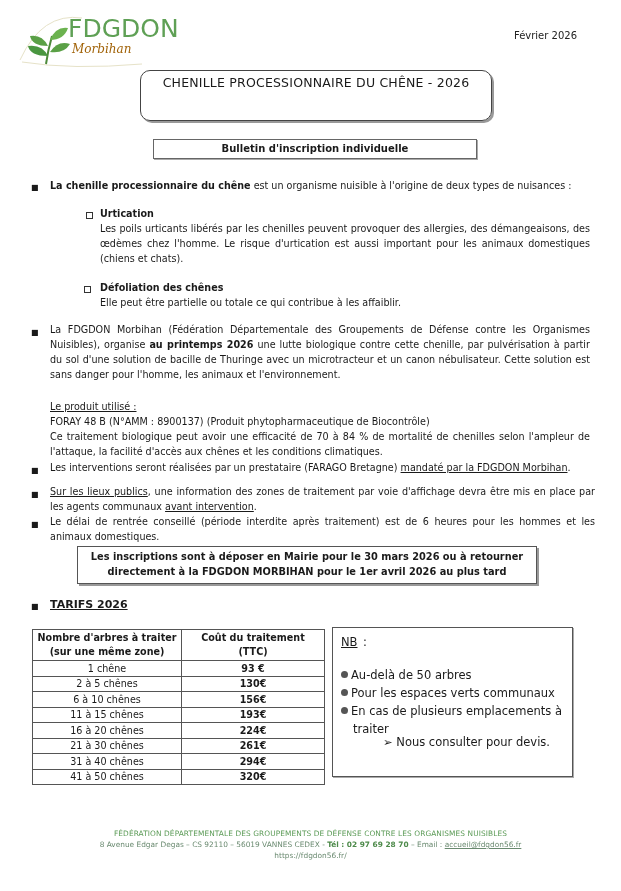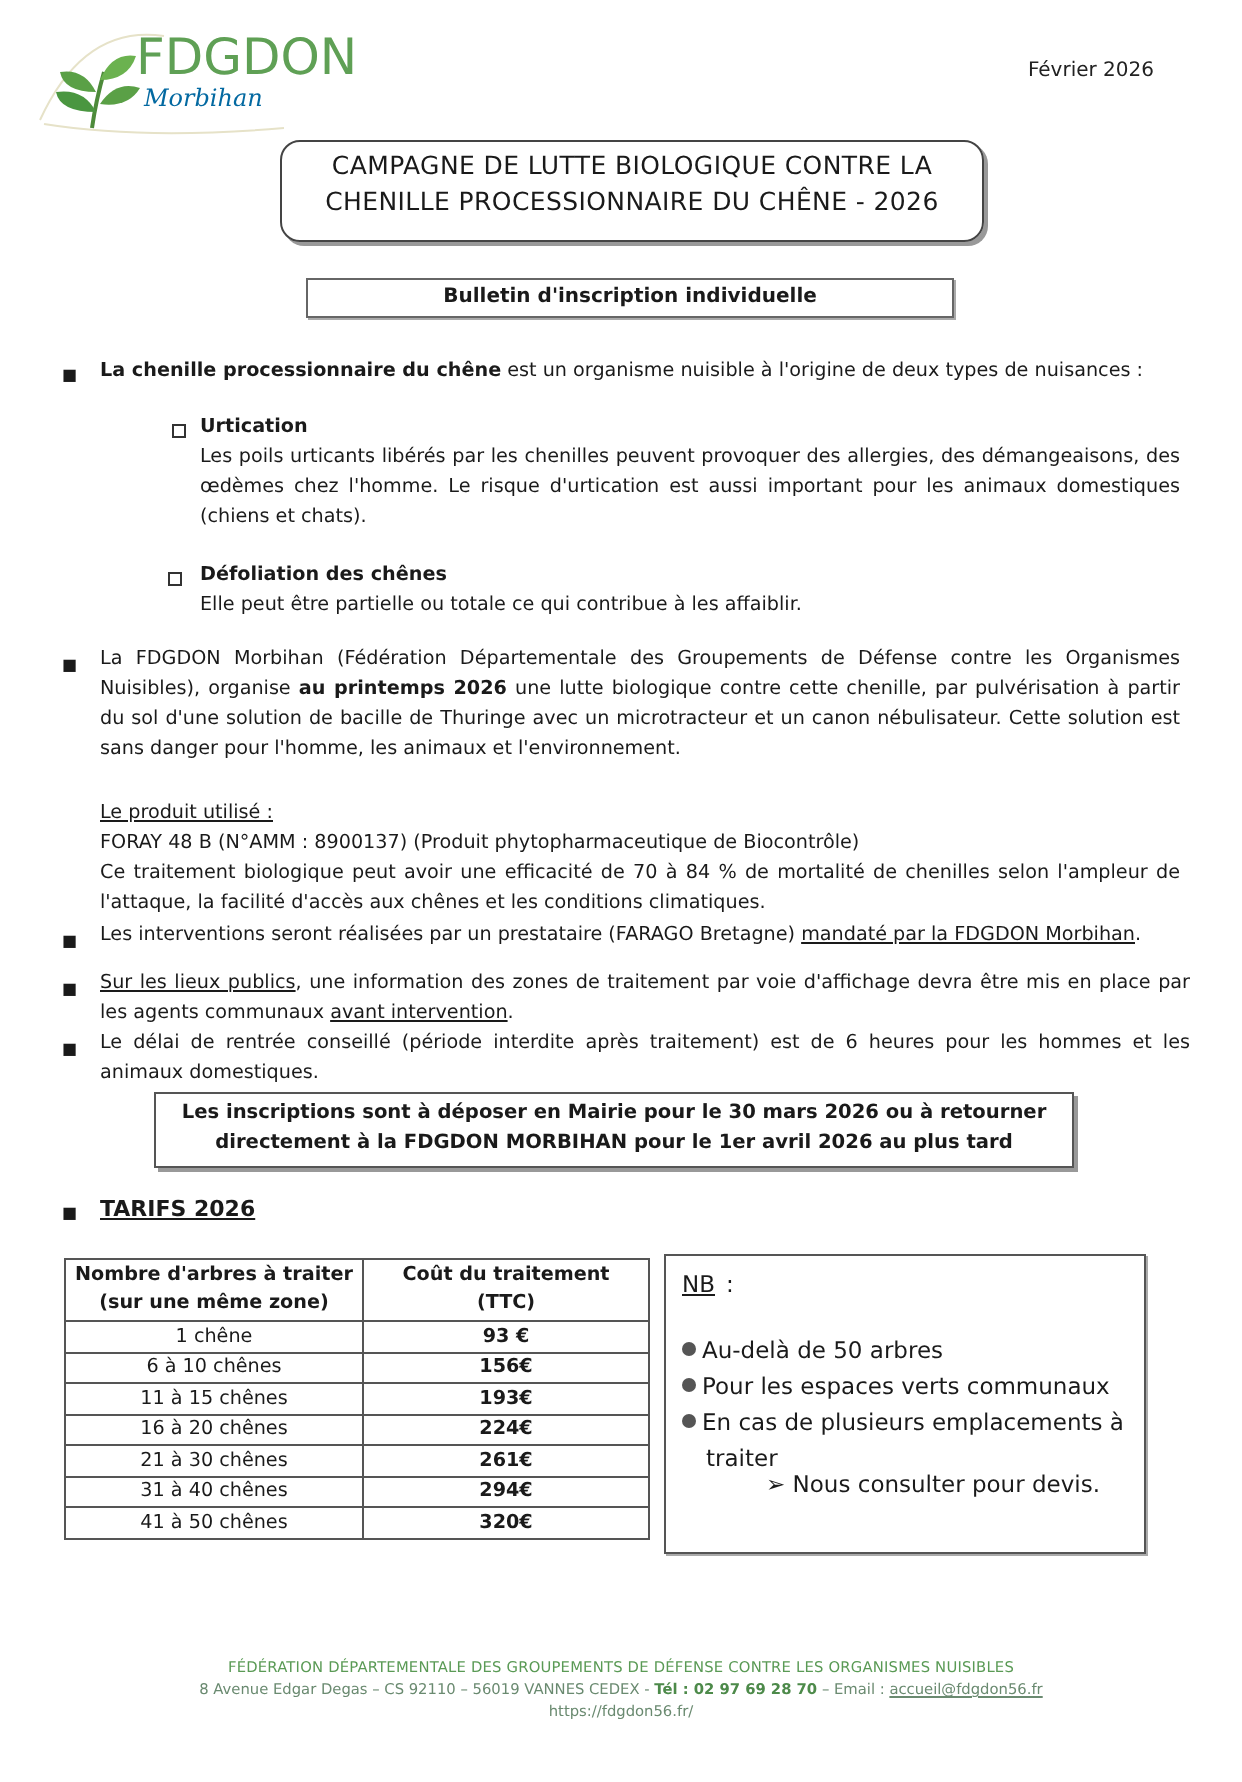--- a/index.html
+++ b/index.html
@@ -4,21 +4,21 @@
   <style>
     html, body { margin: 0; padding: 0; background: #ffffff; }
     body {
       width: 621px; height: 891px; position: relative; overflow: hidden;
       font-family: "DejaVu Sans", sans-serif; color: #1a1a1a;
     }
     .abs { position: absolute; }
     
     .logo { left: 8px; top: 8px; width: 150px; height: 56px; }
     .logo-text-main { position: absolute; left: 60px; top: 6px; font-family: "DejaVu Sans", sans-serif; font-size: 25px; color: #5fa055; letter-spacing: 0px; font-weight: normal; }
-    .logo-text-sub { position: absolute; left: 64px; top: 34px; font-family: "DejaVu Serif", serif; font-style: italic; font-size: 12px; color: #0369a1; }
+    .logo-text-sub { position: absolute; left: 64px; top: 34px; font-family: "DejaVu Serif", serif; font-style: italic; font-size: 12px; color: #a16207; }
     .logo-arc { position: absolute; left: 4px; top: 4px; }
     .date { right: 44px; top: 30px; font-size: 10px; color: #222; font-family: "DejaVu Sans", sans-serif; }
 
     .title-box {
       left: 140px; top: 70px; width: 350px; height: 46px;
       border: 1.5px solid #444; border-radius: 10px; box-shadow: 2px 2px 0 #999;
       text-align: center; font-size: 12.5px; line-height: 18px; padding-top: 3px;
       font-family: "DejaVu Sans", sans-serif; letter-spacing: 0.2px;
     }
     .bulletin-box {
@@ -82,21 +82,20 @@
     <path d="M36 44 Q18 44 16 34 Q30 32 36 44 Z" fill="#4a9640"></path>
     <path d="M38 40 Q46 28 58 32 Q52 42 38 40 Z" fill="#5aa046"></path>
   </svg>
   <span class="logo-text-main">FDGDON</span>
   <span class="logo-text-sub">Morbihan</span>
 </div>
 
 <div class="abs date">Février 2026</div>
 
 <div class="abs title-box">
-  <div>CAMPAGNE DE LUTTE BIOLOGIQUE CONTRE LA</div>
   <div>CHENILLE PROCESSIONNAIRE DU CHÊNE - 2026</div>
 </div>
 
 <div class="abs bulletin-box">Bulletin d'inscription individuelle</div>
 
 <span class="bullet" style="left:31px; top:183px;">■</span>
 <div class="abs para" style="left:50px; top:178px; width:540px;">
   <b>La chenille processionnaire du chêne</b><span> est un organisme nuisible à l'origine de deux types de nuisances :</span>
 </div>
 
@@ -153,20 +152,24 @@
       </th>
       <th class="col2" style="vertical-align:top;">Coût du traitement (TTC)</th>
     </tr>
   </thead>
   <tbody id="tarifs-body">
       <tr>
         <td>1 chêne</td>
         <td class="price">93 €</td>
       </tr>
       <tr>
+        <td>2 à 5 chênes</td>
+        <td class="price">130€</td>
+      </tr>
+      <tr>
         <td>6 à 10 chênes</td>
         <td class="price">156€</td>
       </tr>
       <tr>
         <td>11 à 15 chênes</td>
         <td class="price">193€</td>
       </tr>
       <tr>
         <td>16 à 20 chênes</td>
         <td class="price">224€</td>

